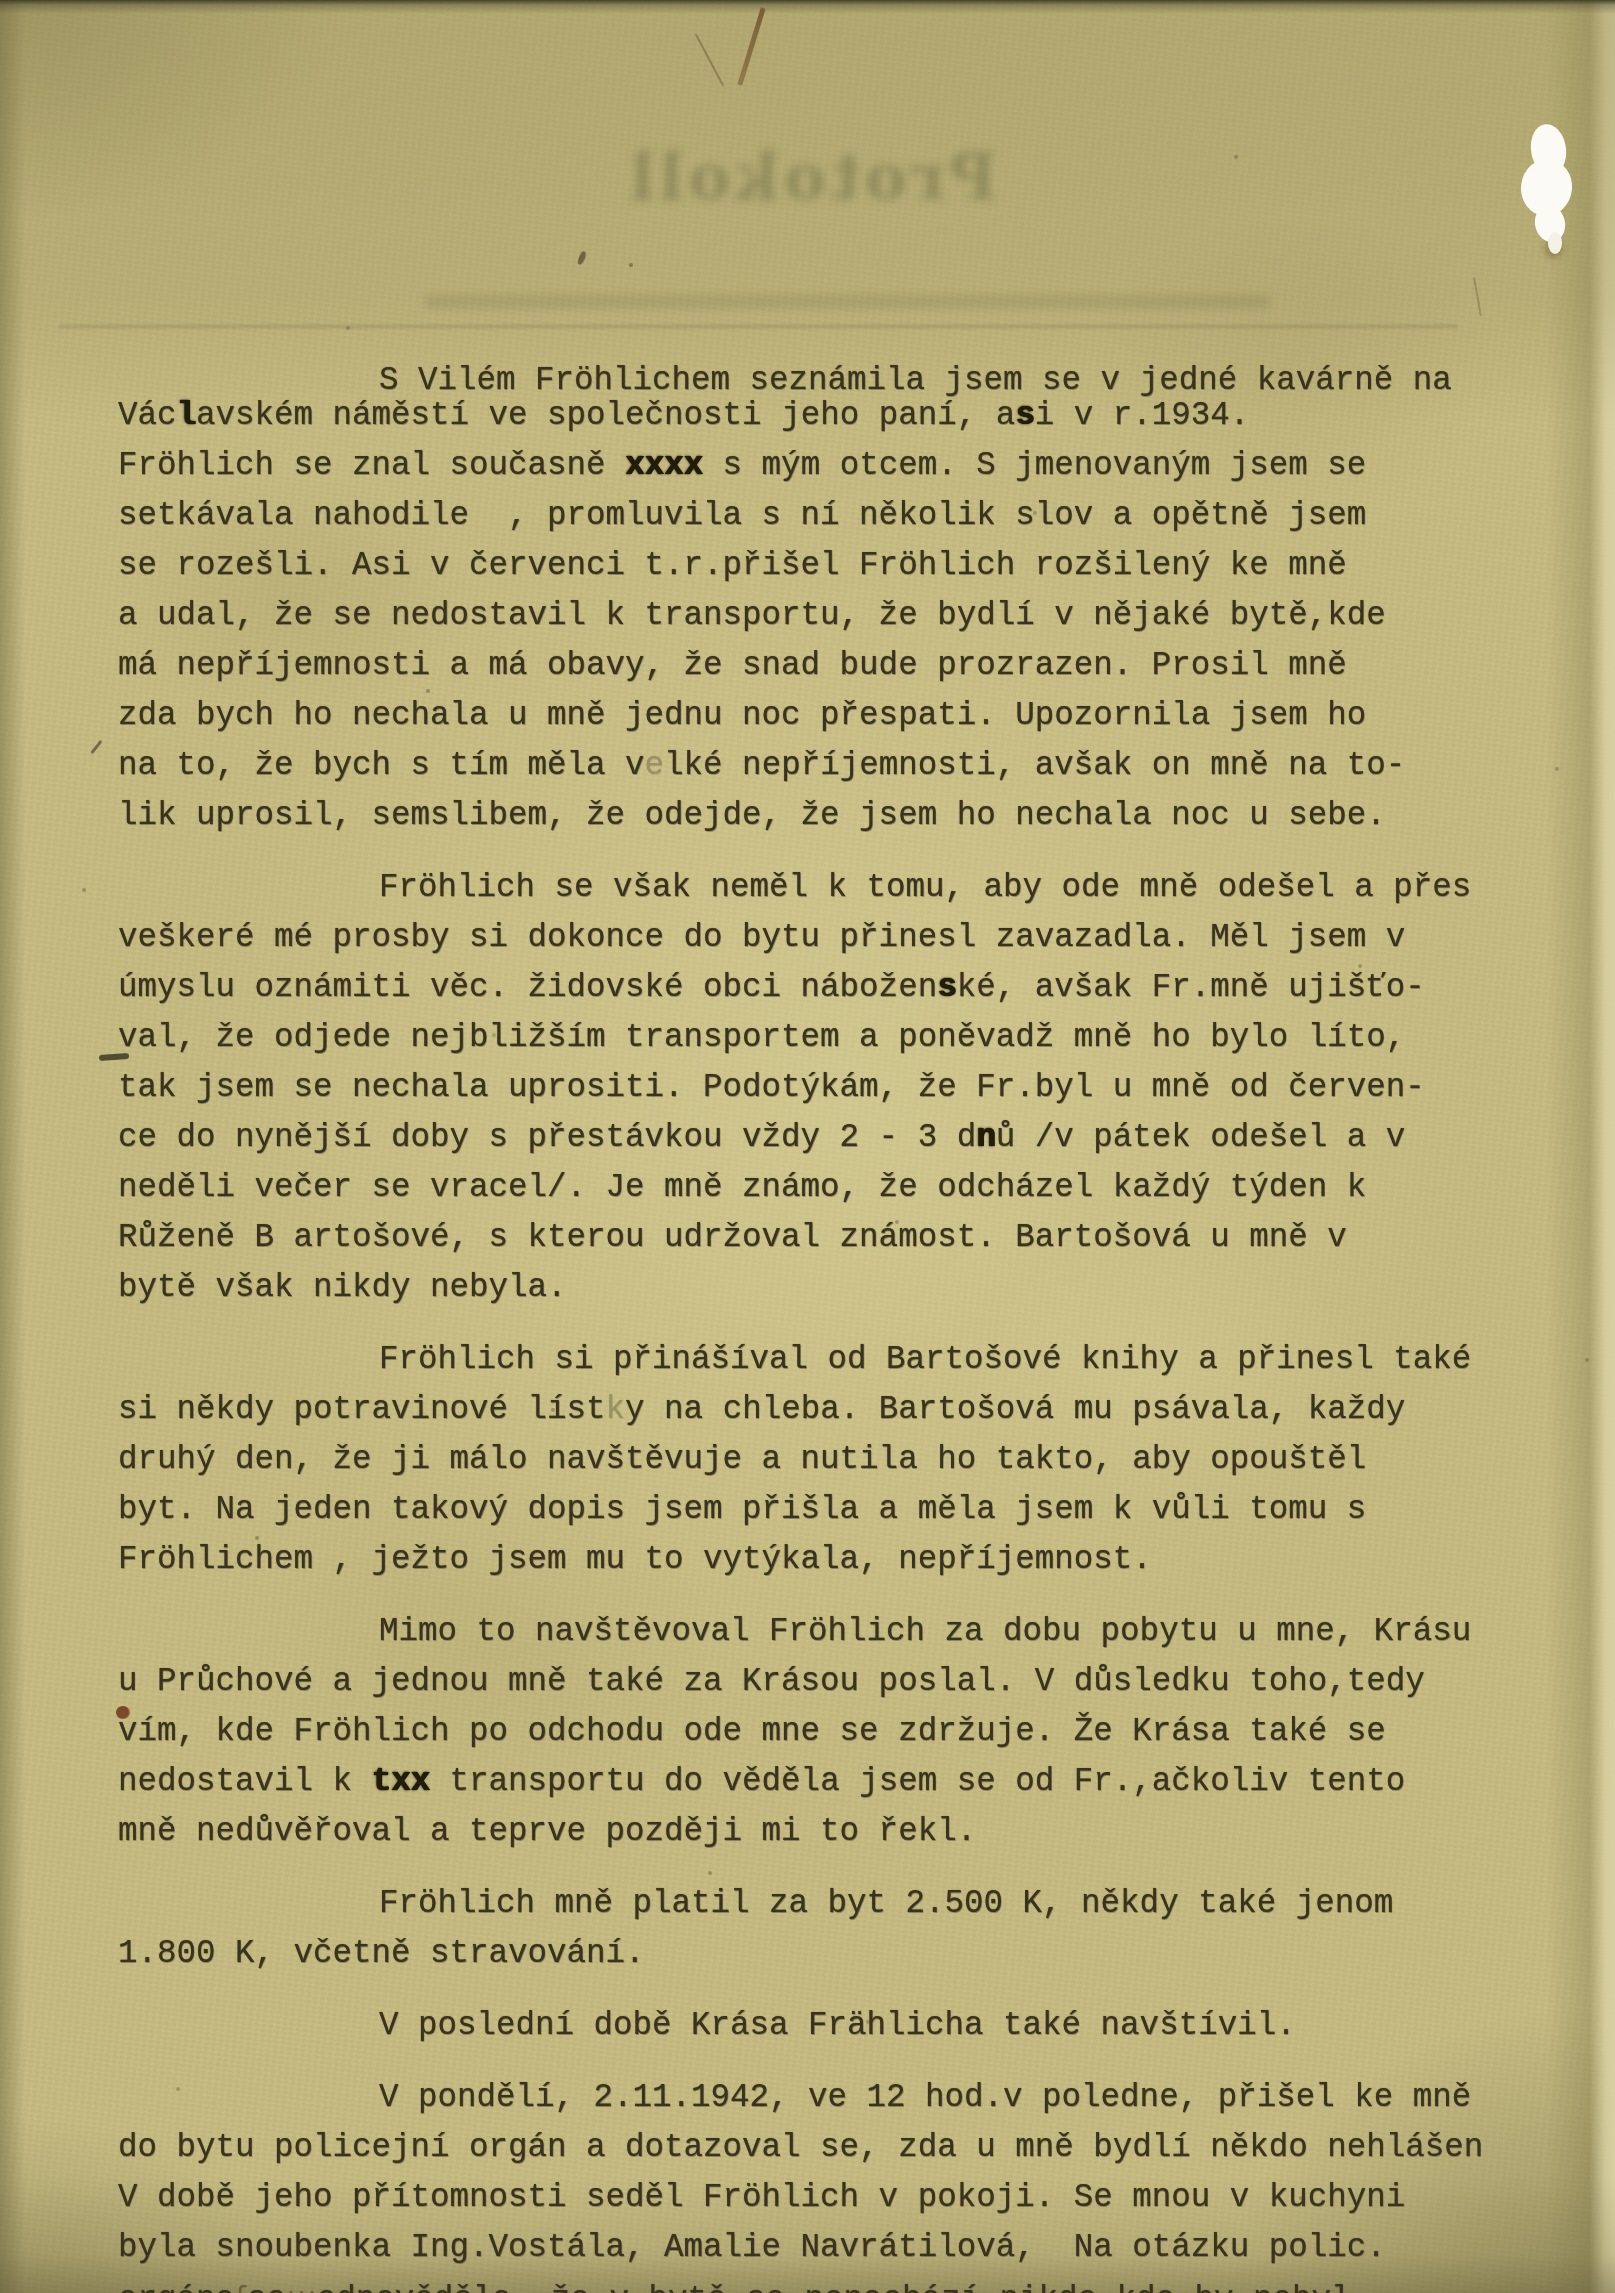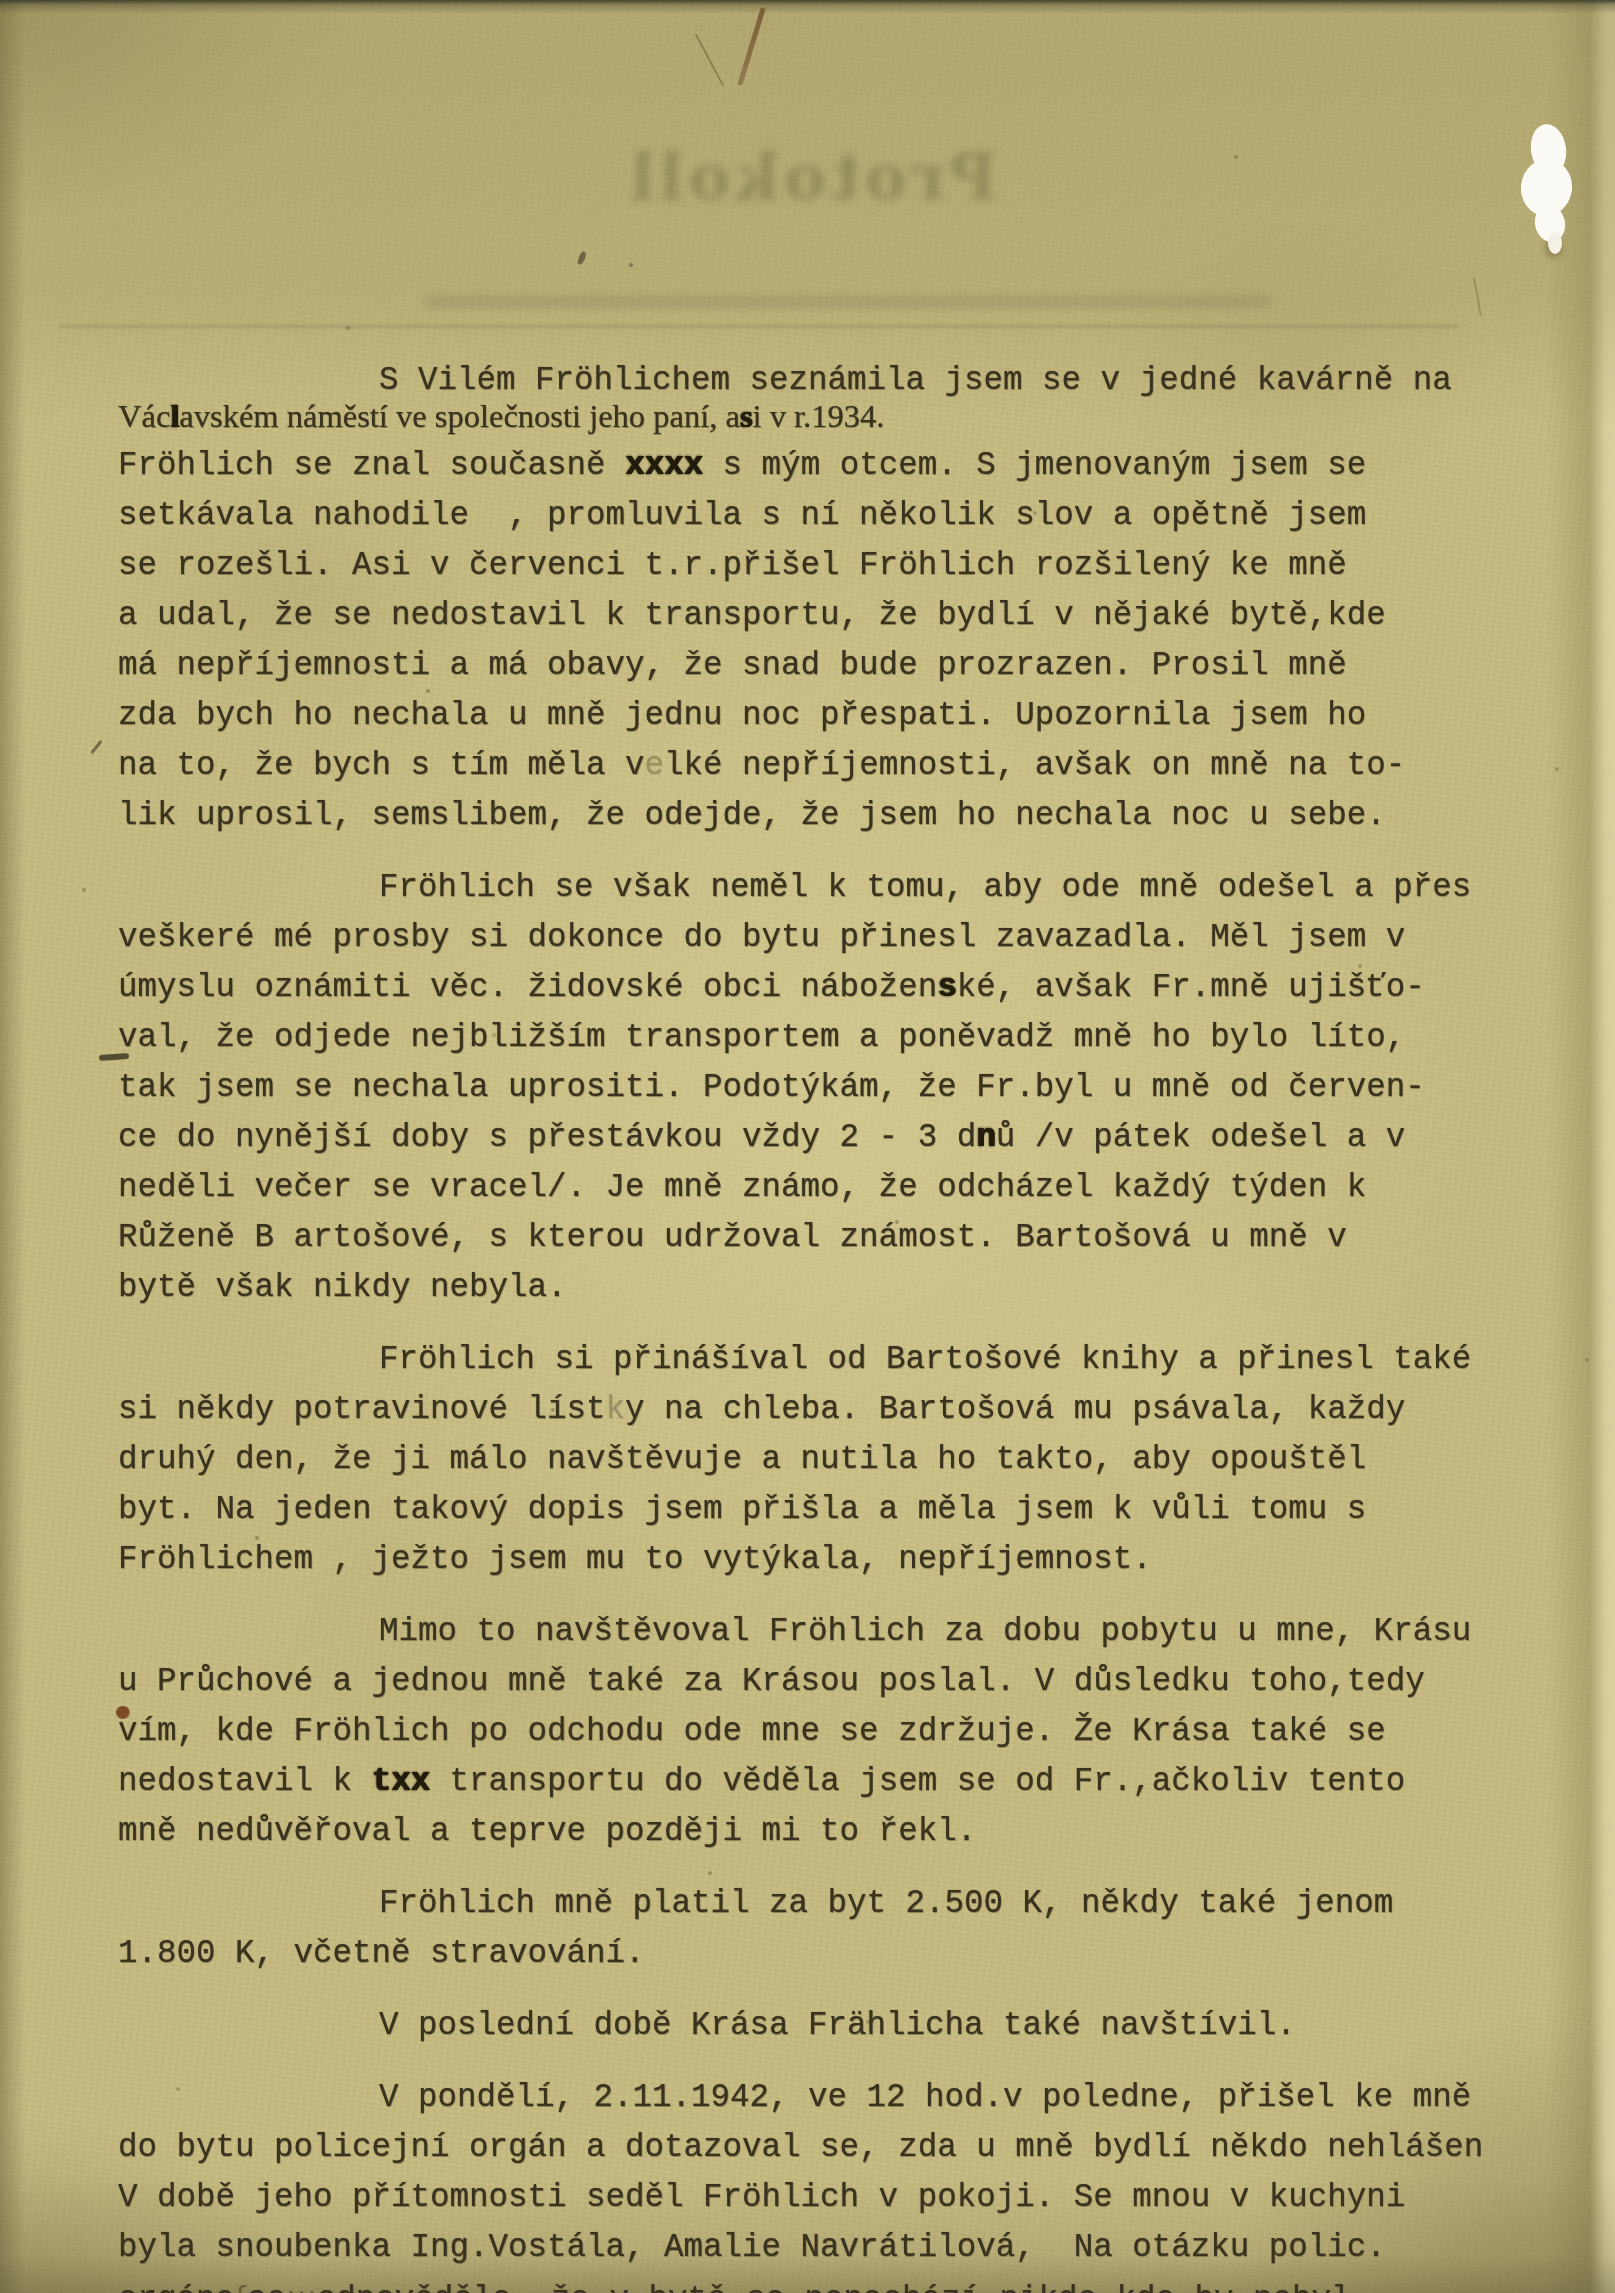--- a/index.html
+++ b/index.html
@@ -29,21 +29,21 @@
       radial-gradient(ellipse 276px 197px at 72% 60%, rgba(226,218,164,.18), transparent 70%),
       
       repeating-linear-gradient(7deg, rgba(255,255,240,.018) 0 2px, rgba(70,66,38,.022) 2px 4.9px),
       repeating-linear-gradient(96deg, rgba(255,255,240,.015) 0 3px, rgba(70,66,38,.018) 3px 6.9px);
   }
   .text-block{position:absolute;left:118px;top:356px;font-size:32.5px;line-height:50px;
     color:#38321e;letter-spacing:0;white-space:pre;
     text-shadow:0.6px 0.6px 0 rgba(52,46,26,.35), 0 0 1.1px rgba(52,46,26,.55);}
   .line{height:50px;}
   .line.indent{padding-left:261px;}
-  .line.tight{margin-top:-14.8px;font-family:Liberation Serif, serif;}
+  .line.tight{margin-top:-14.8px;}
   .line.para{margin-top:22px;}
   .blot{color:#211c0c;font-weight:bold;
     text-shadow:0 0 2.5px #211c0c, 1px 0 0 #211c0c, 0 0 1px #211c0c;}
   .faint{opacity:.32;}
   .pencil{font-family:"DejaVu Sans",sans-serif;color:#6d5d3d;font-size:29.6px;
     font-weight:normal;text-shadow:none;margin:0 1px;}
   
   .ghost-header{position:absolute;left:569px;top:140px;width:485px;height:77px;
     font-family:"DejaVu Serif",serif;font-weight:bold;font-size:63px;letter-spacing:4.9px;
     color:rgba(88,90,56,.38);transform:scaleX(-1);filter:blur(4.4px);

